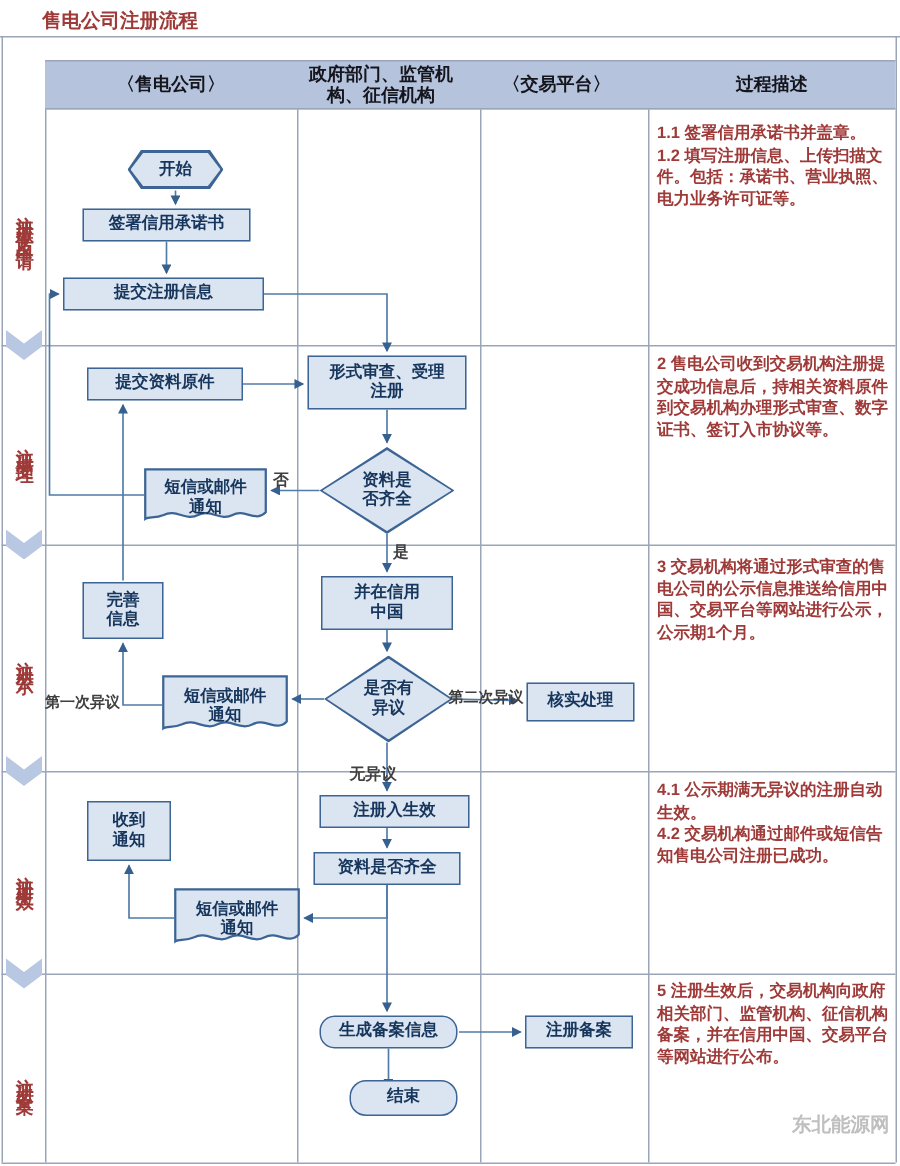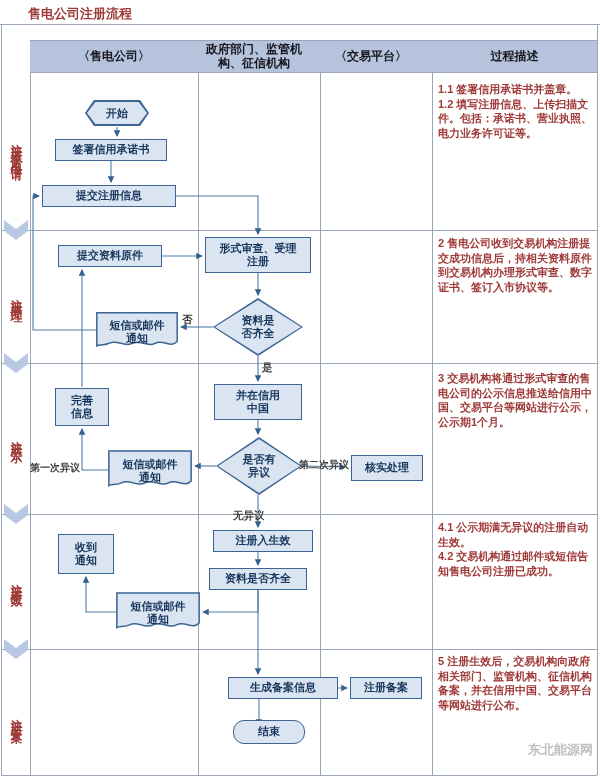--- a/index.html
+++ b/index.html
@@ -182,21 +182,21 @@
   </div>
   <div class="doc" style="left:116px;top:592px;width:84px;height:42px;">
     <svg viewBox="0 0 100 46" preserveAspectRatio="none">
       <path d="M1,1 H99 V34 C91,42 82,31 72,36 C62,41 54,31 44,36 C34,41 26,31 16,36 C9,39 4,37 1,39 Z" fill="#dbe5f1" stroke="#3c6494" stroke-width="1.5" vector-effect="non-scaling-stroke"></path>
     </svg>
     <div class="d-t">
         <span style="display:inline-block;width:58px;">短信或邮件通知</span>
       </div>
   </div>
 
-  <div class="node" style="left:228px;top:677px;width:110px;height:22px;">
+  <div class="node" style="left:213px;top:677px;width:92px;height:22px;border-radius:10px;">
     <span>生成备案信息</span>
   </div>
   <div class="node" style="left:350px;top:677px;width:72px;height:22px;">
     <span>注册备案</span>
   </div>
   <div class="node stadium" style="left:233px;top:720px;width:72px;height:24px;">
     <span>结束</span>
   </div>
 
   <div class="desc" style="top:82px;">1.1 签署信用承诺书并盖章。

